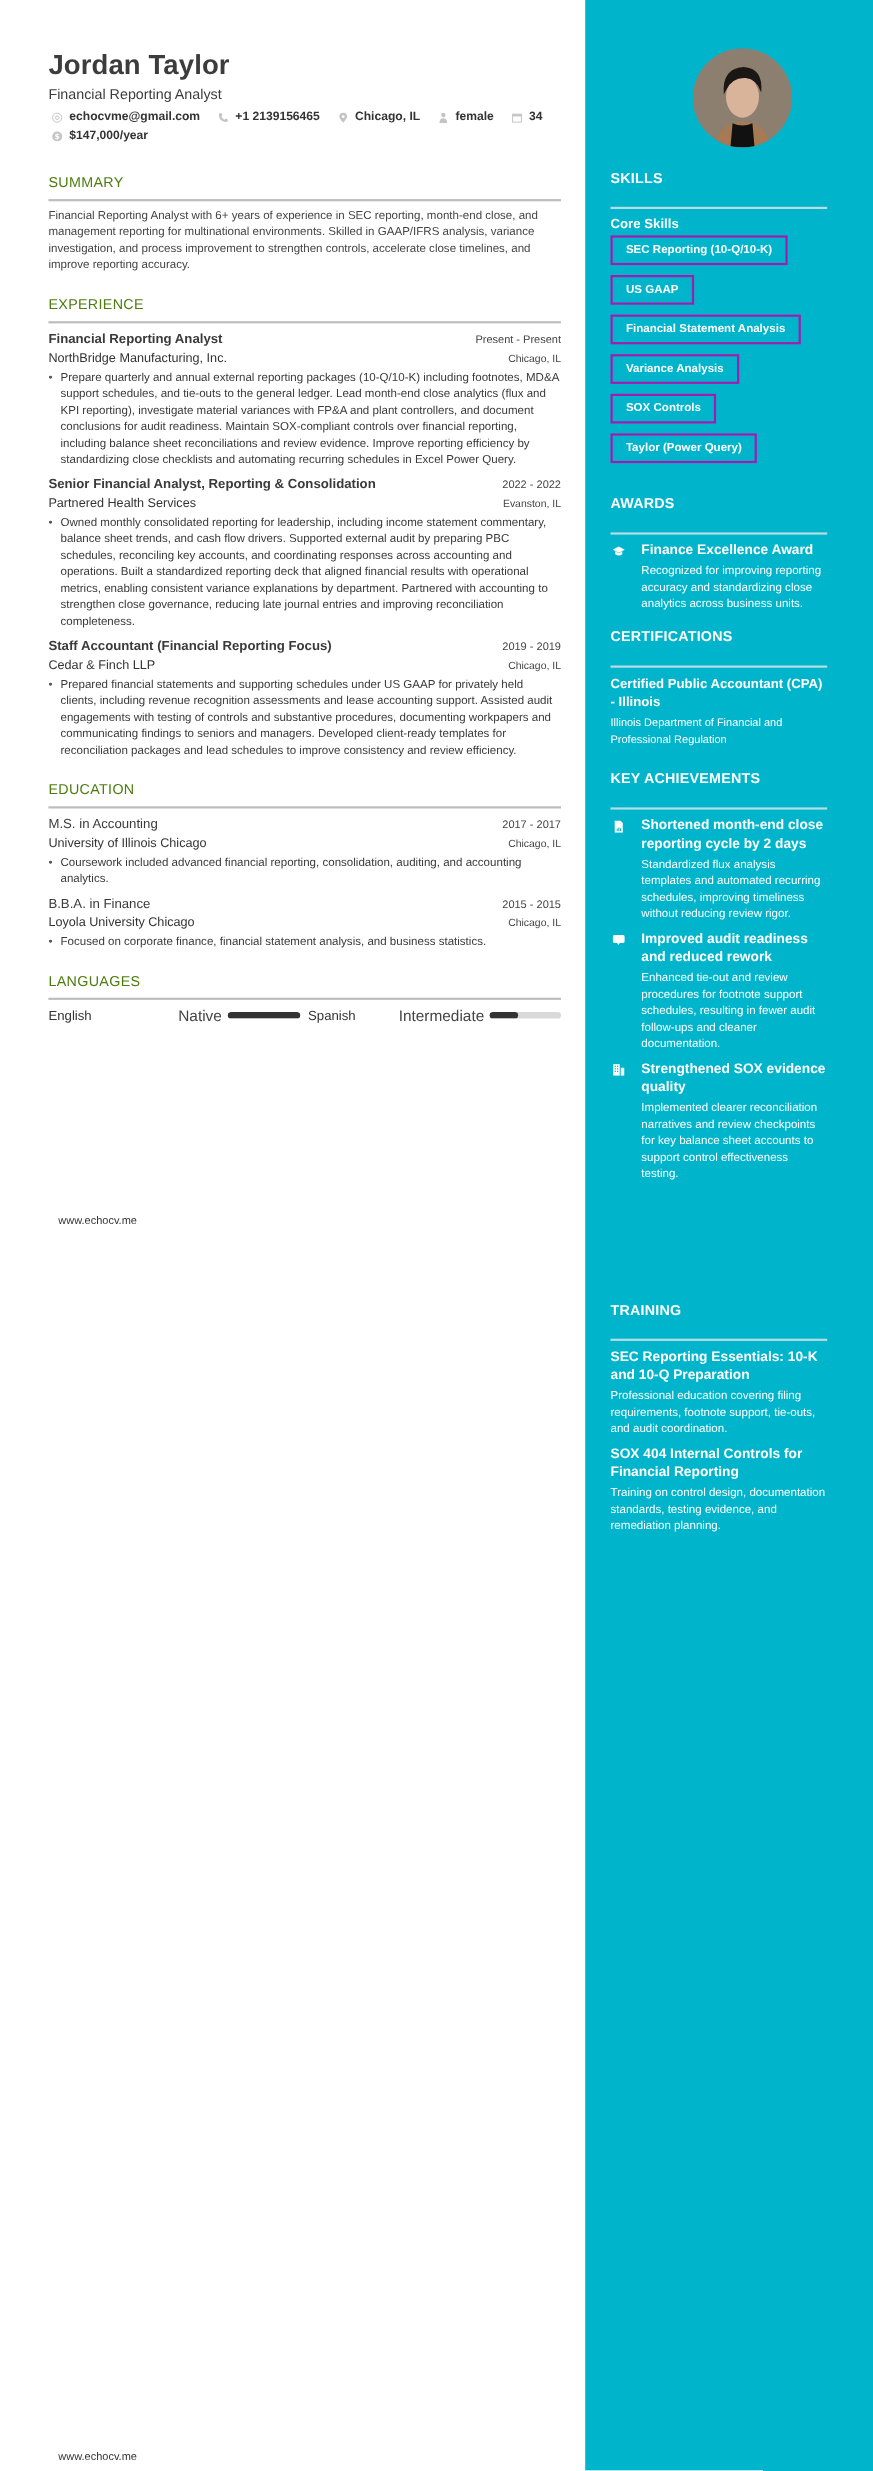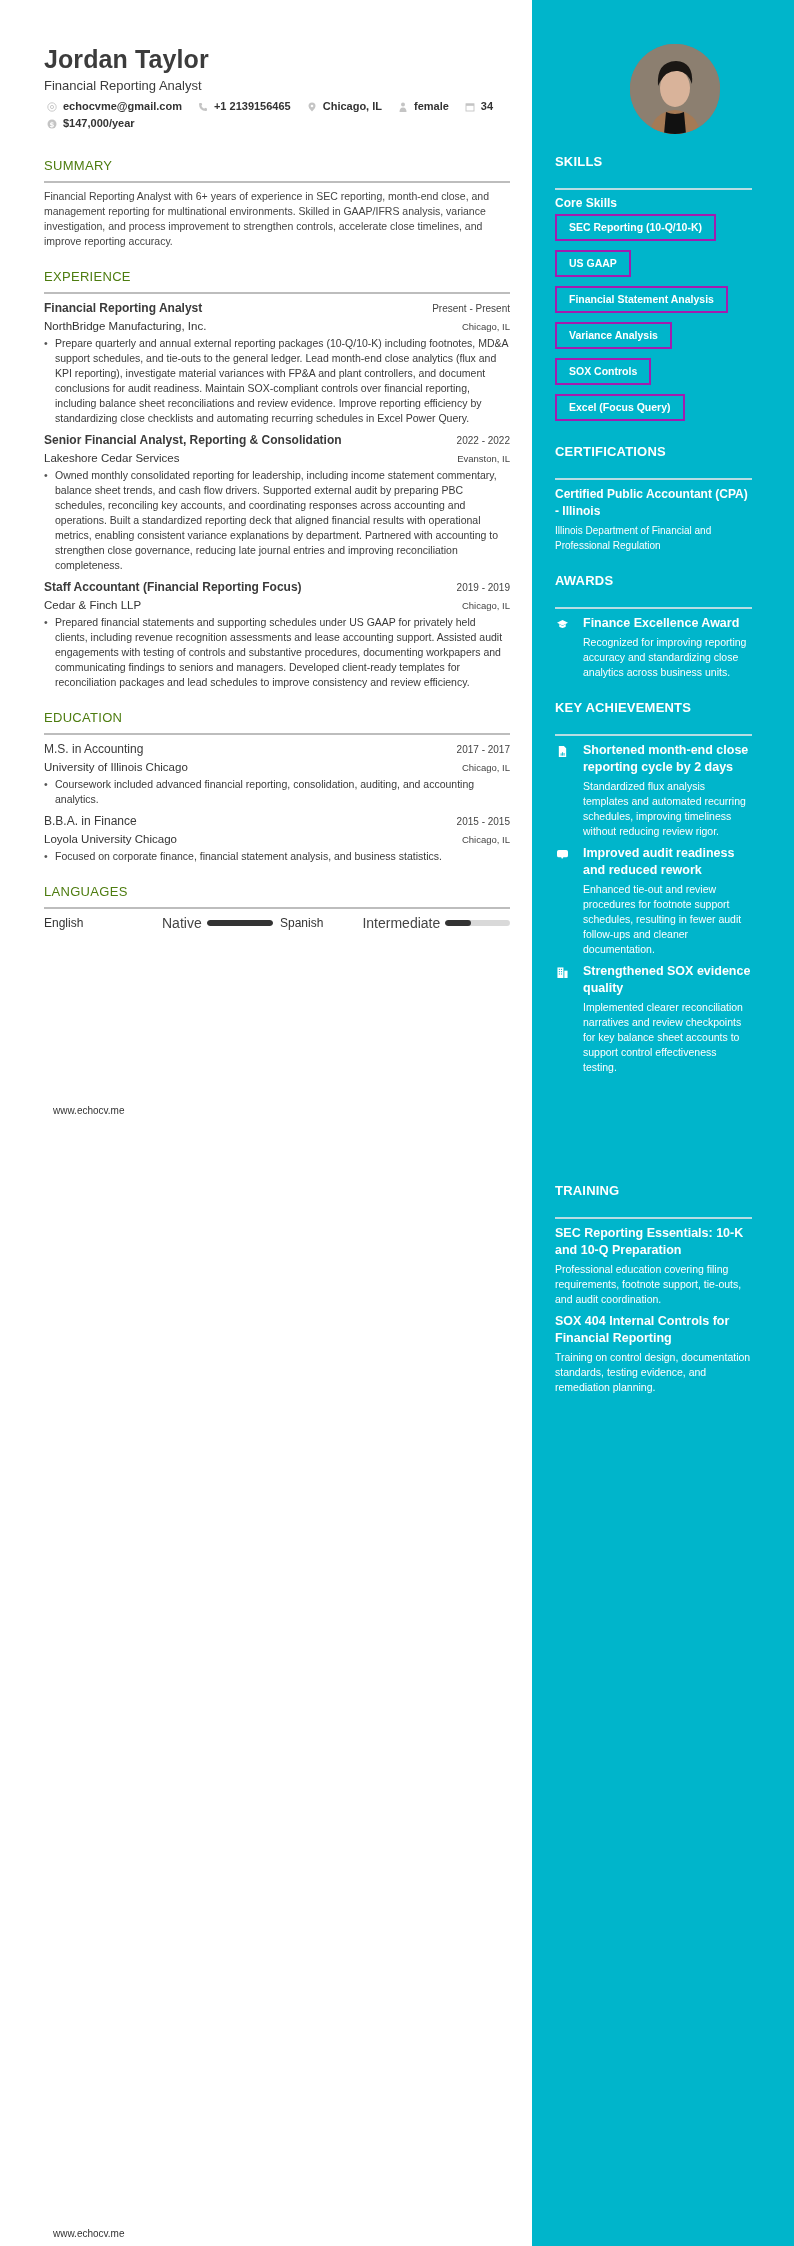--- a/index.html
+++ b/index.html
@@ -156,21 +156,21 @@
             <li>Prepare quarterly and annual external reporting packages (10-Q/10-K) including footnotes, MD&amp;A support schedules, and tie-outs to the general ledger. Lead month-end close analytics (flux and KPI reporting), investigate material variances with FP&amp;A and plant controllers, and document conclusions for audit readiness. Maintain SOX-compliant controls over financial reporting, including balance sheet reconciliations and review evidence. Improve reporting efficiency by standardizing close checklists and automating recurring schedules in Excel Power Query.</li>
           </ul>
       </div>
 
       <div class="entry">
         <div class="entry-head">
           <span class="entry-title">Senior Financial Analyst, Reporting &amp; Consolidation</span>
           <span class="entry-date">2022 - 2022</span>
         </div>
         <div class="entry-sub">
-          <span class="entry-org">Lakeshore Cedar Services</span>
+          <span class="entry-org">Partnered Health Services</span>
           <span class="entry-loc">Evanston, IL</span>
         </div>
         <ul class="bullets">
             <li>Owned monthly consolidated reporting for leadership, including income statement commentary, balance sheet trends, and cash flow drivers. Supported external audit by preparing PBC schedules, reconciling key accounts, and coordinating responses across accounting and operations. Built a standardized reporting deck that aligned financial results with operational metrics, enabling consistent variance explanations by department. Partnered with accounting to strengthen close governance, reducing late journal entries and improving reconciliation completeness.</li>
           </ul>
       </div>
 
       <div class="entry">
         <div class="entry-head">
           <span class="entry-title">Staff Accountant (Financial Reporting Focus)</span>
@@ -255,44 +255,44 @@
 
     <div class="sb-section">
       <div class="sb-title">SKILLS</div>
       <div class="sb-sub">Core Skills</div>
       <div class="tags">
         <span class="tag">SEC Reporting (10-Q/10-K)</span>
         <span class="tag">US GAAP</span>
         <span class="tag">Financial Statement Analysis</span>
         <span class="tag">Variance Analysis</span>
         <span class="tag">SOX Controls</span>
-        <span class="tag">Excel (Focus Query)</span>
-      </div>
-    </div>
-
-    <div class="sb-section" style="margin-top:14px;">
-      <div class="sb-title">CERTIFICATIONS</div>
-      <div class="cert-name">Certified Public Accountant (CPA) - Illinois</div>
-      <div class="cert-org">Illinois Department of Financial and Professional Regulation</div>
+        <span class="tag">Taylor (Power Query)</span>
+      </div>
     </div>
 
     <div class="sb-section">
       <div class="sb-title">AWARDS</div>
       <div class="icon-item">
         <div class="ic">
             <svg viewBox="0 0 12 12">
               <path d="M6 1 L12 4 L6 7 L0 4Z"></path>
               <path d="M2.5 5.5 L2.5 8.5 Q6 11 9.5 8.5 L9.5 5.5 L6 7.5Z"></path>
             </svg>
           </div>
         <div class="body">
           <div class="item-title">Finance Excellence Award</div>
           <div class="item-desc">Recognized for improving reporting accuracy and standardizing close analytics across business units.</div>
         </div>
       </div>
+    </div>
+
+    <div class="sb-section" style="margin-top:14px;">
+      <div class="sb-title">CERTIFICATIONS</div>
+      <div class="cert-name">Certified Public Accountant (CPA) - Illinois</div>
+      <div class="cert-org">Illinois Department of Financial and Professional Regulation</div>
     </div>
 
     <div class="sb-section">
       <div class="sb-title">KEY ACHIEVEMENTS</div>
       <div class="icon-item">
         <div class="ic">
             <svg viewBox="0 0 12 12">
               <path d="M2 0 L7.5 0 L10 2.5 L10 12 L2 12Z"></path>
               <rect x="4" y="8" width="1" height="2.5" fill="#00b5cb"></rect>
               <rect x="5.6" y="6.8" width="1" height="3.7" fill="#00b5cb"></rect>

